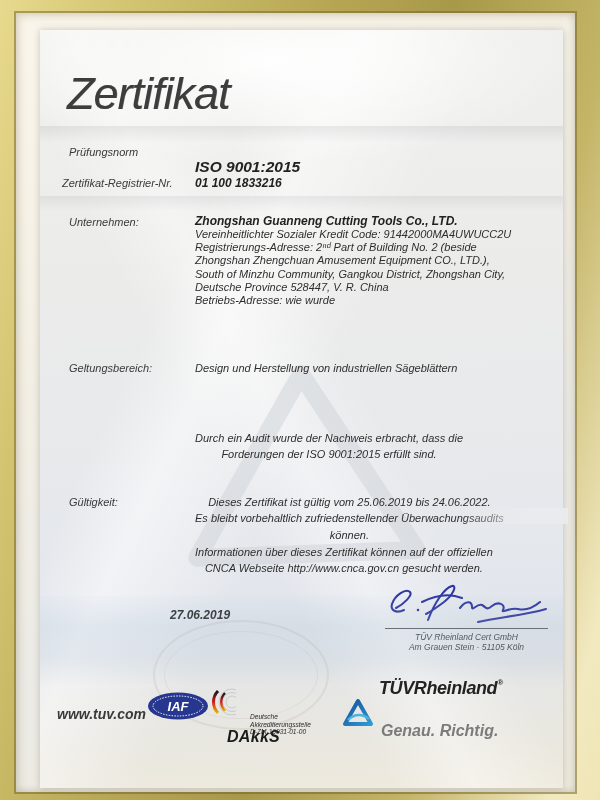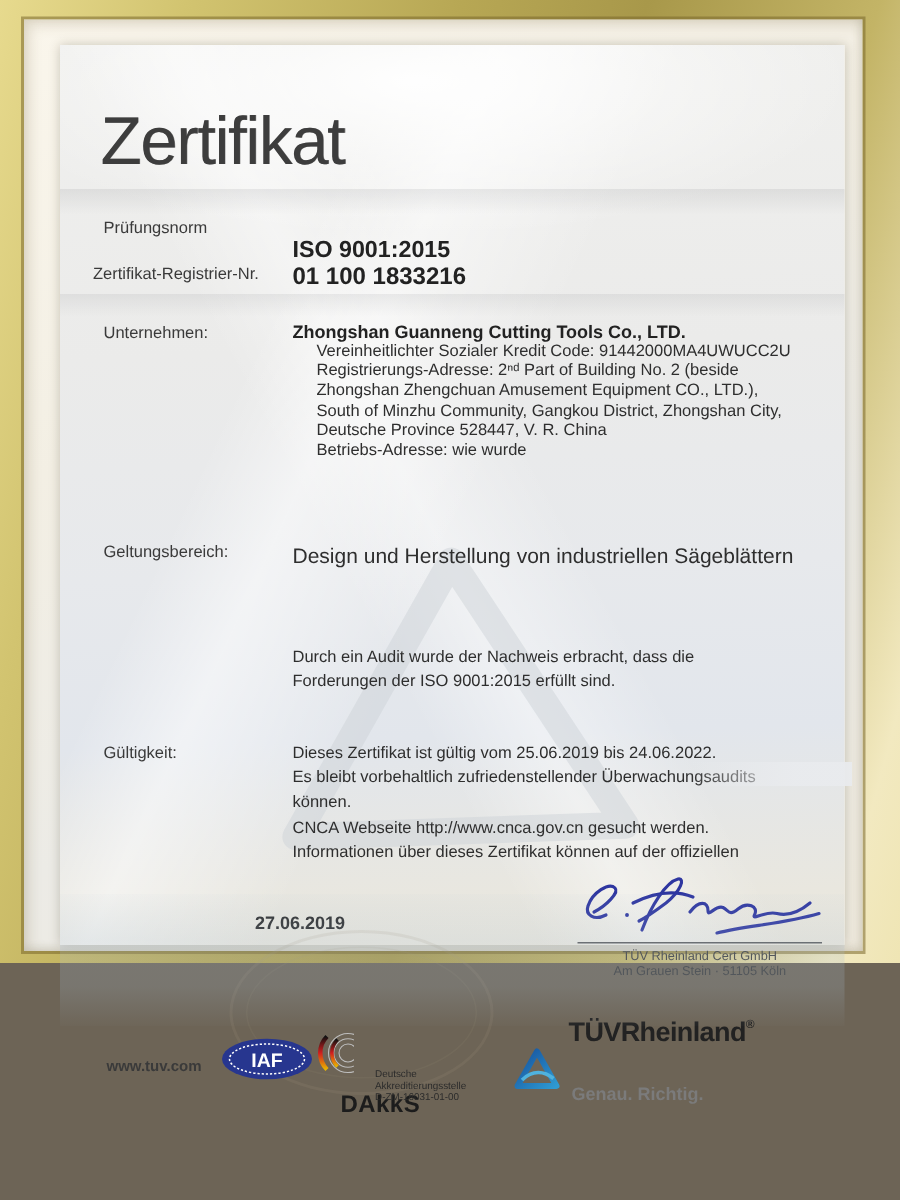--- a/index.html
+++ b/index.html
@@ -1,21 +1,21 @@
 <!DOCTYPE html>
 <html><head>
 <meta charset="utf-8">
 <style>
   html,body{margin:0;padding:0;}
   body{width:600px;height:800px;overflow:hidden;background:#6d6456;
        font-family:"Liberation Sans","DejaVu Sans",sans-serif;}
 
   
-  .photo{position:relative;width:600px;height:642px;
-    background:linear-gradient(105deg,#e7da8e 0%,#d2c470 16%,#b7a754 40%,#a8984a 56%,#c3b466 76%,#f2e9c0 94%,#efe5b4 100%);}
+  .photo{position:relative;width:600px;height:800px;
+    background:linear-gradient(105deg,#e7da8e 0%,#d2c470 16%,#b7a754 40%,#a8984a 56%,#c3b466 76%,#f2e9c0 94%,#efe5b4 100%);font-style:italic;}
   .mat{position:absolute;left:16px;top:13px;right:25px;bottom:8px;
     background:linear-gradient(155deg,#faf6ec 0%,#f3efe4 35%,#ecebe6 65%,#f0ebdf 100%);
     box-shadow:0 0 0 2px rgba(122,104,44,.55), inset 3px 3px 9px rgba(120,100,60,.22), inset -2px -2px 6px rgba(90,80,50,.15);}
   .paper{position:absolute;left:24px;top:17px;right:12px;bottom:4px;
     background:
       radial-gradient(ellipse 420px 150px at 45% 4%, rgba(255,255,255,.95), rgba(255,255,255,0) 70%),
       linear-gradient(115deg, rgba(255,255,255,0) 28%, rgba(255,255,255,.5) 37%, rgba(255,255,255,0) 52%),
       linear-gradient(62deg, rgba(255,255,255,0) 38%, rgba(255,255,255,.42) 47%, rgba(255,255,255,0) 58%),
       linear-gradient(178deg,#f0f0ee 0%,#ebebea 34%,#e7e9ec 58%,#e2e6ec 76%,#e9e7df 94%,#efeadd 100%);
     box-shadow:0 0 7px rgba(60,50,30,.25);}
@@ -32,38 +32,38 @@
   .wm-seal{position:absolute;left:113px;top:590px;width:172px;height:106px;border-radius:50%;
     border:2px solid rgba(160,150,122,.16);z-index:0;}
   .wm-seal::before{content:"";position:absolute;inset:9px;border-radius:50%;border:1px solid rgba(160,150,122,.12);}
 
   .content{position:absolute;inset:0;z-index:1;color:#333;}
   .abs{position:absolute;}
 
   .title{left:27px;top:38px;font-size:45px;letter-spacing:-1px;color:#3d3d3d;
     text-shadow:.4px .4px 0 rgba(60,60,60,.55);}
   .lbl{font-size:11px;color:#3a3a3a;}
-  .val{font-size:14px;color:#2e2e2e;}
+  .val{font-size:11px;color:#2e2e2e;}
   .nowrap{white-space:nowrap;}
   .norm-val{font-size:15.5px;font-weight:bold;color:#222;margin-top:16px;}
-  .reg-val{font-size:16px;font-weight:bold;color:#222;}
+  .reg-val{font-size:12px;font-weight:bold;color:#222;}
   .company-name{font-size:12px;font-weight:bold;color:#222;}
-  .addr{font-size:11px;line-height:13.2px;color:#2e2e2e;margin-left:16px;}
-  .para{font-size:11px;line-height:16.4px;color:#2e2e2e;}
+  .addr{font-size:11px;line-height:13.2px;color:#2e2e2e;}
+  .para{font-size:11px;line-height:16.4px;color:#2e2e2e;text-align:center;}
   .date{font-size:12px;font-weight:bold;color:#2c2c2c;}
 
   .sig-line{left:345px;top:598px;width:163px;height:1px;background:#5a5a5a;}
   .issuer{left:345px;top:602px;width:163px;text-align:center;font-size:8.5px;line-height:10px;color:#3c3c3c;}
 
-  .website{left:31px;top:676px;font-size:10px;font-weight:bold;color:#3a3a3a;}
+  .website{left:17px;top:676px;font-size:14px;font-weight:bold;color:#3a3a3a;}
   .dakks-word{left:187px;top:663px;font-size:16px;font-weight:bold;letter-spacing:.3px;color:#1c1c1c;margin-top:35px;}
   .dakks-sub{left:210px;top:683px;font-size:6.6px;line-height:7.6px;color:#2b2b2b;}
   .brand{left:339px;top:648px;font-size:18px;font-weight:bold;letter-spacing:-.4px;color:#222;}
   .brand sup{font-size:8px;vertical-align:9px;}
-  .tagline{left:341px;top:692px;font-size:12px;font-weight:bold;color:#7b7b7b;}
+  .tagline{left:341px;top:692px;font-size:16px;font-weight:bold;color:#7b7b7b;}
 </style>
 </head>
 <body>
 
 <div class="photo">
   <div class="mat">
     <div class="paper">
 
       <svg class="wm-triangle" width="252" height="212" viewBox="0 0 252 212">
         <path d="M126 16 L236 196 L16 196 Z" fill="none" stroke="#cfd4d9" stroke-width="18" stroke-linejoin="round"></path>
@@ -103,22 +103,22 @@
         </div>
 
         <div class="abs lbl" style="left:29px;top:466px">Gültigkeit:</div>
         <div class="abs" style="left:155px;top:464px">
           <div class="para nowrap">Dieses Zertifikat ist gültig vom 25.06.2019 bis 24.06.2022.</div>
           <div class="para nowrap">Es bleibt vorbehaltlich zufriedenstellender Überwachungsaudits</div>
           <div class="para nowrap">können.</div>
         </div>
 
         <div class="abs" style="left:155px;top:514px">
+          <div class="para nowrap">Informationen über dieses Zertifikat können auf der offiziellen</div>
           <div class="para nowrap">CNCA Webseite http://www.cnca.gov.cn gesucht werden.</div>
-          <div class="para nowrap">Informationen über dieses Zertifikat können auf der offiziellen</div>
         </div>
 
         <div class="abs date" style="left:130px;top:578px">27.06.2019</div>
 
         <svg class="abs" style="left:342px;top:550px" width="172" height="48" viewBox="0 0 172 48">
           <g fill="none" stroke="#2e36a0" stroke-width="2.1" stroke-linecap="round">
             <path d="M22,30 C14,34 8,30 10,24 C13,15 24,8 28,12 C31,15 22,24 14,28"></path>
             <circle cx="36" cy="30" r="1.3" fill="#2e36a0" stroke="none"></circle>
             <path d="M46,40 C52,24 62,8 70,6 C75,5 72,14 62,22 C54,28 48,32 44,34"></path>
             <path d="M40,22 C56,14 70,14 80,18"></path>

